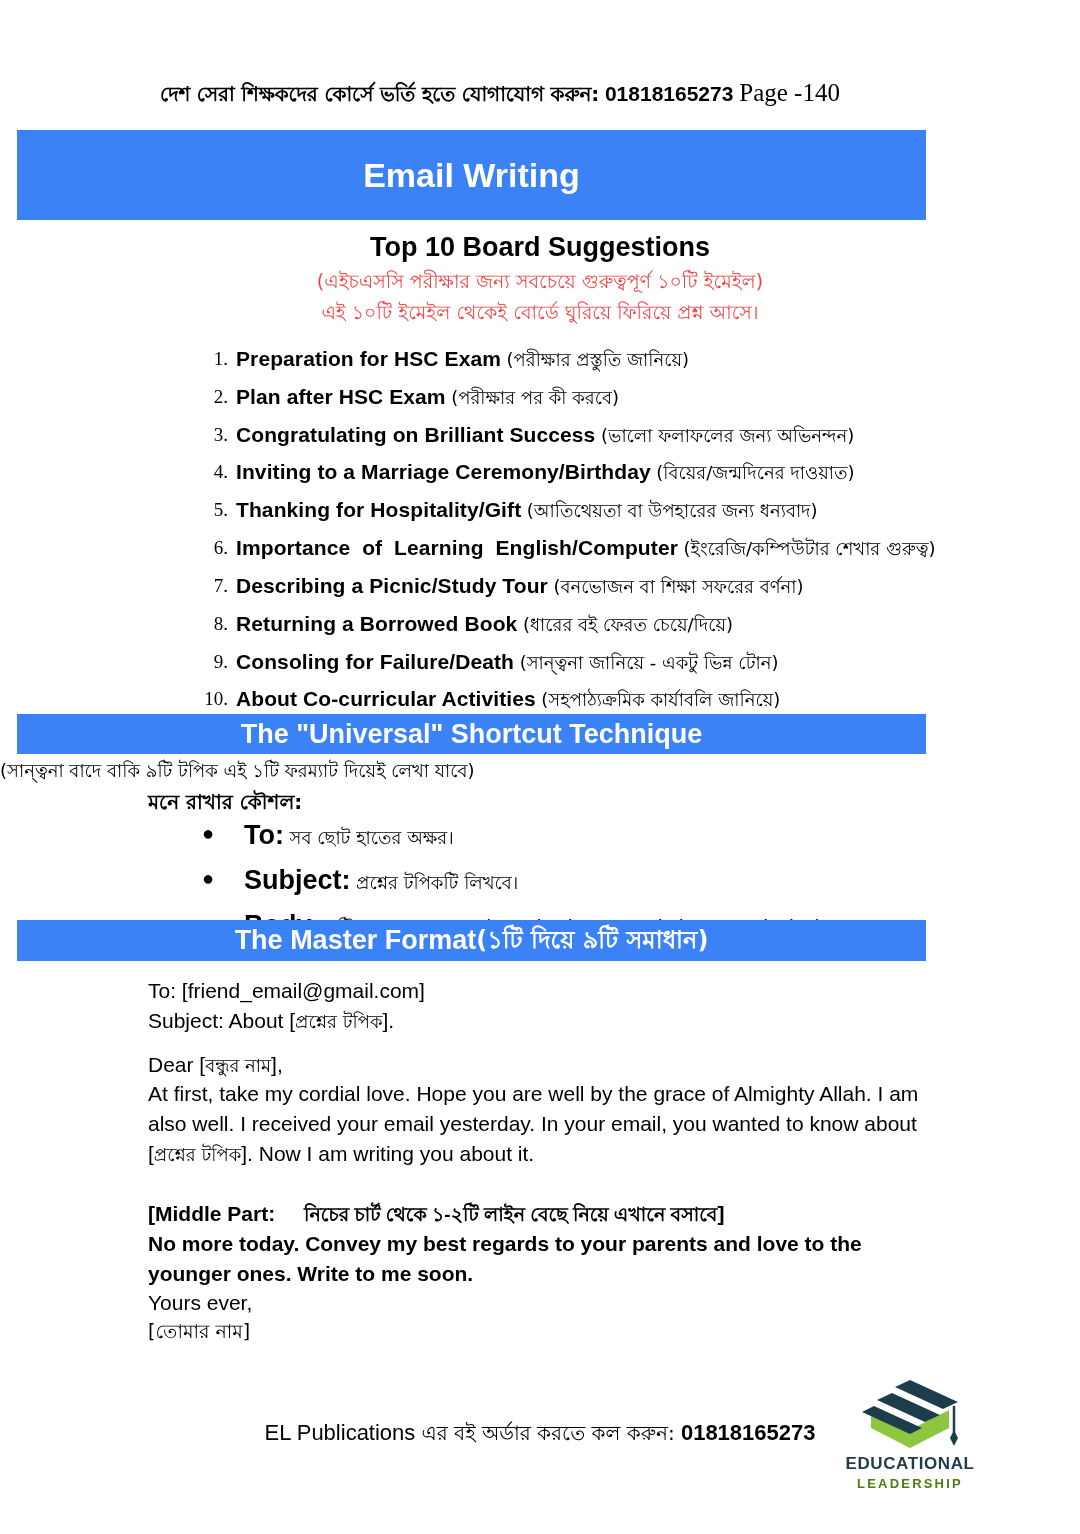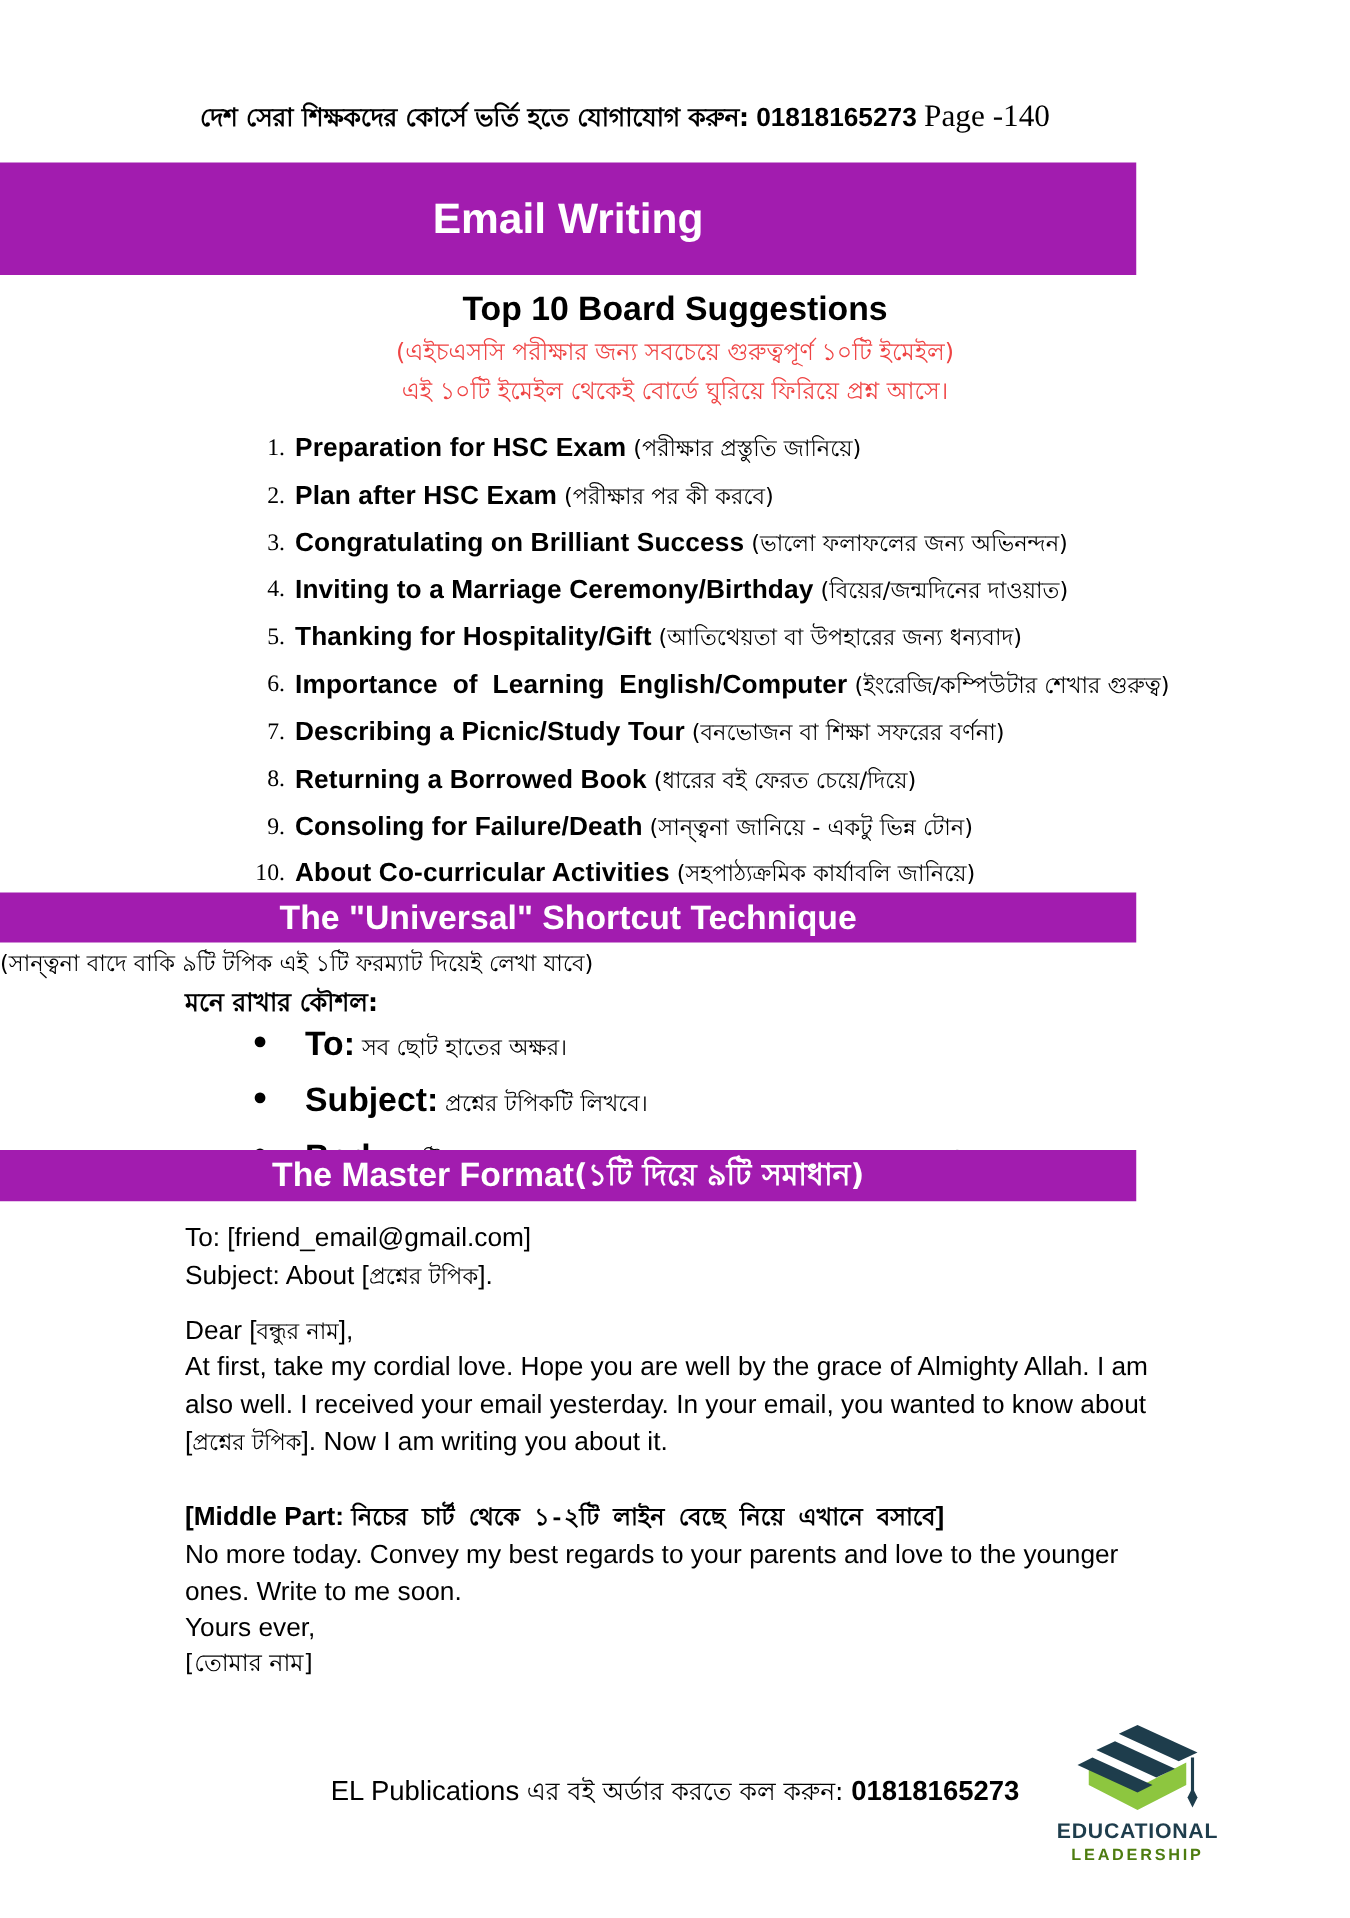--- a/index.html
+++ b/index.html
@@ -38,23 +38,23 @@
   }
   .page-header .page-no {
     font-family: "Liberation Serif", "DejaVu Serif", serif;
     font-size: 25px;
     font-weight: normal;
   }
 
   
   .banner {
     position: absolute;
-    left: 0;
+    left: 17px;
     width: 909px;
-    background: #a21caf;
+    background: #3b82f6;
     color: #ffffff;
     text-align: center;
     font-weight: bold;
     display: flex;
     align-items: center;
     justify-content: center;
   }
   #banner-title   { top: 130px; height: 90px; font-size: 34px; }
   #banner-universal { top: 714px; height: 40px; font-size: 27px; }
   #banner-master  { top: 920px; height: 41px; font-size: 27px; }
@@ -194,25 +194,26 @@
   .gap-md { height: 30px; }
   #email-body-para {
     margin: 0;
     line-height: 1.42;
   }
   #middle-part {
     font-weight: bold;
     font-size: 21px;
   }
   #middle-part .bnv {
-    font-family: Liberation Mono, monospace;
+    font-family: Liberation Sans, sans-serif;
     font-size: 19px;
     font-weight: bold;
-  }
-  #closing-para { margin: 0; line-height: 1.42; }
+    margin-left: 23px;
+  }
+  #closing-para { margin: 0; line-height: 1.42; font-weight: bold; }
 
   
   #footer {
     position: absolute;
     top: 1418px;
     left: 0;
     width: 1080px;
     text-align: center;
   }
   #footer-text {

